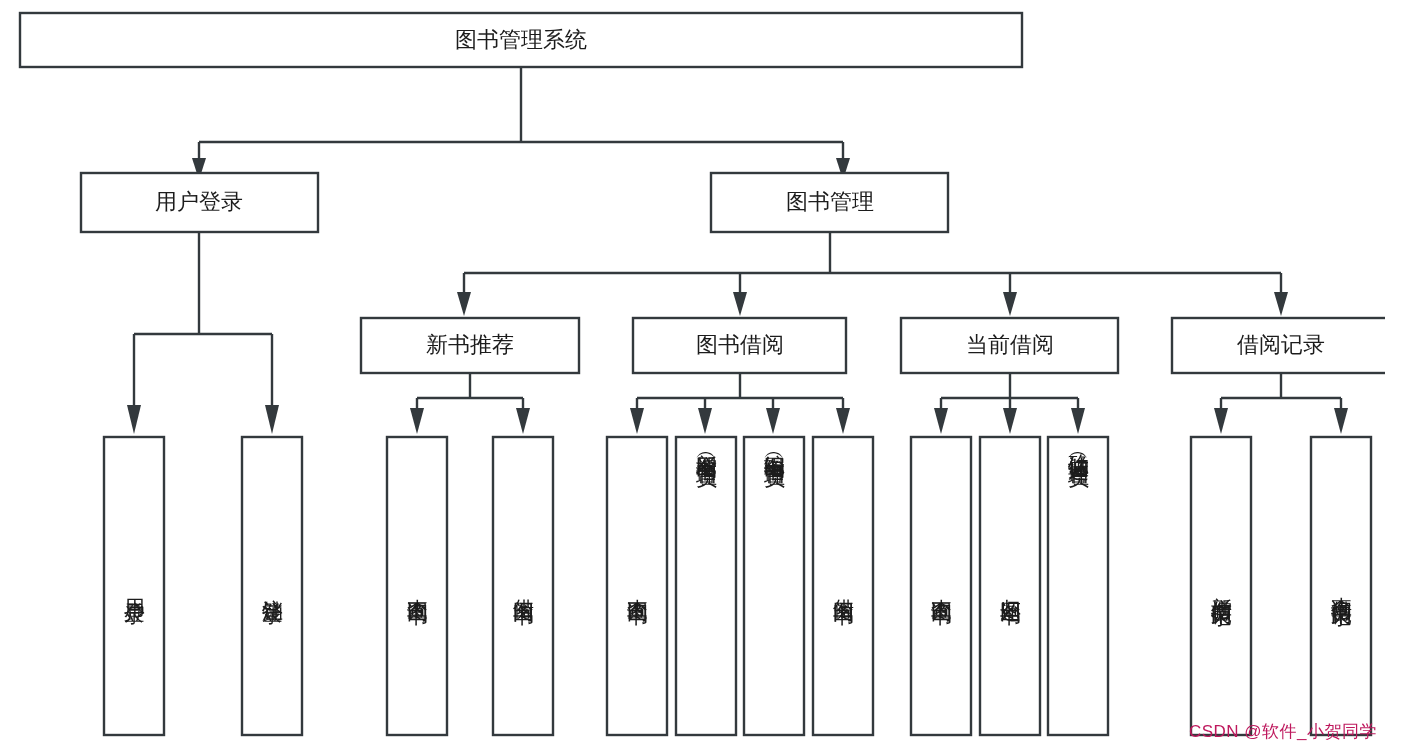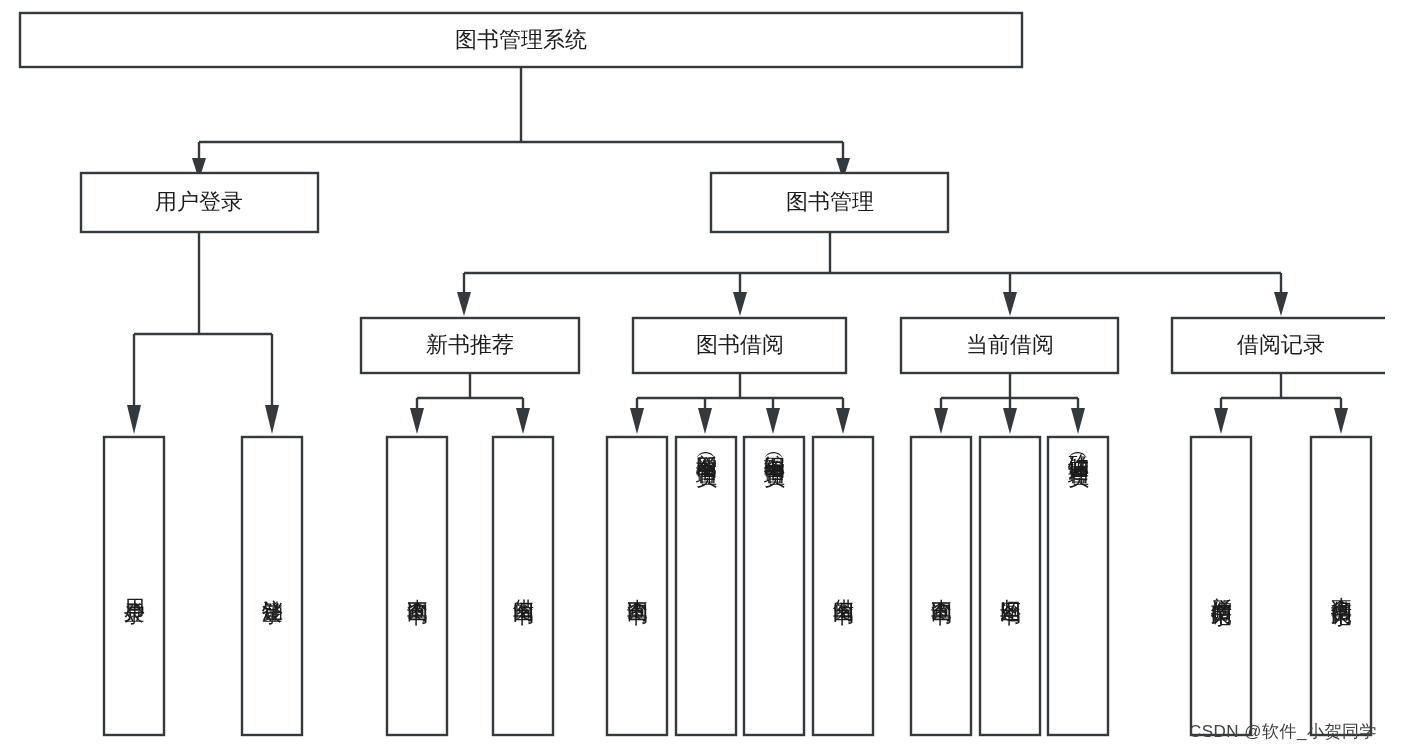--- a/index.html
+++ b/index.html
@@ -72,21 +72,21 @@
     color: #1c1c1c;
     white-space: nowrap;
     text-align: center;
   }
   #watermark {
     position: absolute;
     right: 8px;
     bottom: 4px;
     font-family: "Liberation Sans", "DejaVu Sans", sans-serif;
     font-size: 17px;
-    color: #404040;
+    color: #be185d;
     letter-spacing: 0.5px;
     user-select: none;
     white-space: nowrap;
   }
 </style>
 </head>
 <body>
 
 <div id="diagram-root">
 

